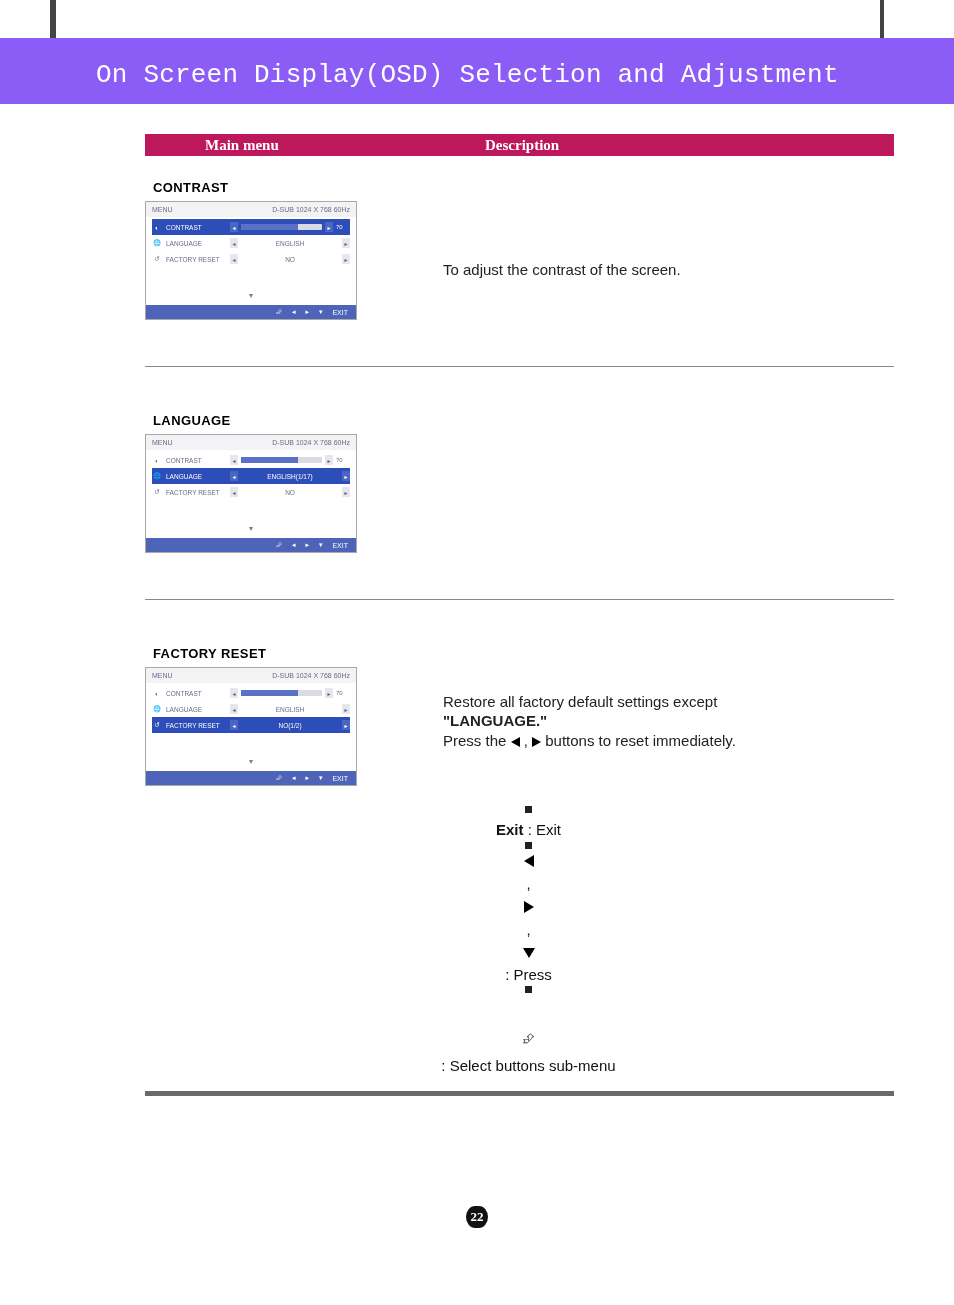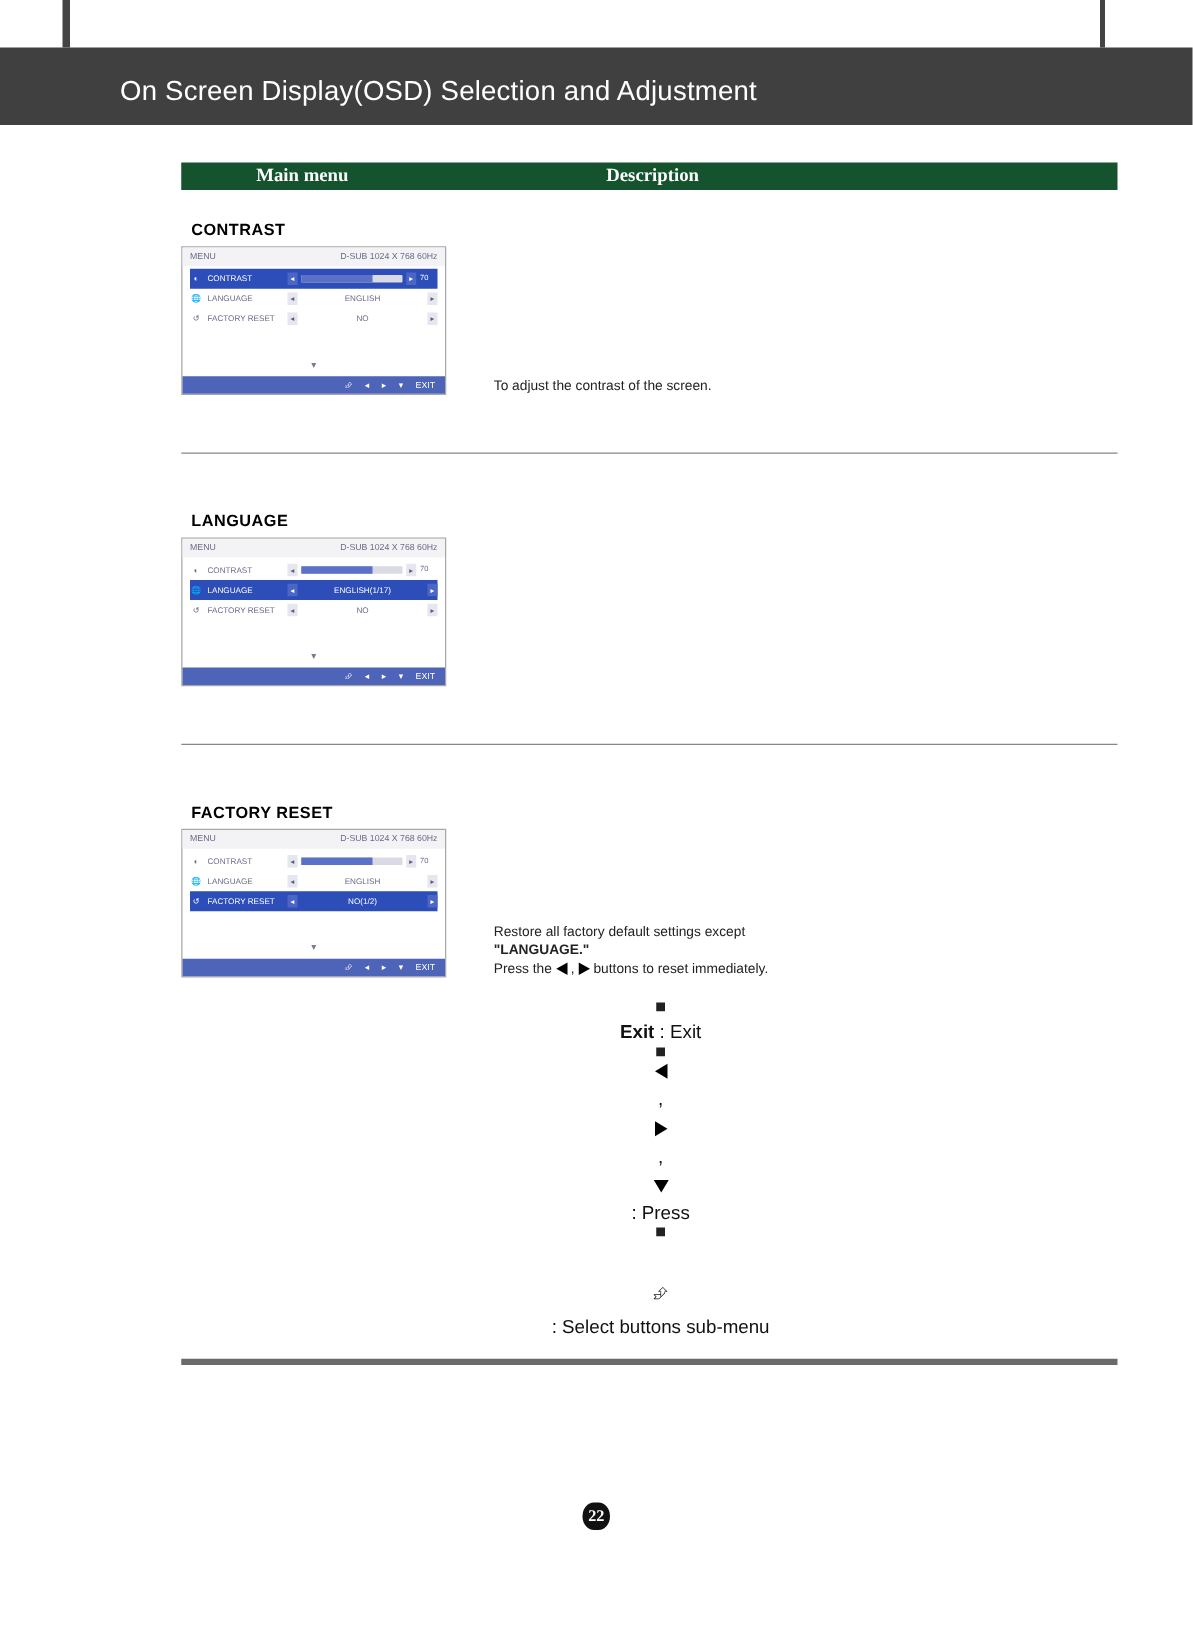--- a/index.html
+++ b/index.html
@@ -14,58 +14,60 @@
     position: relative;
     box-sizing: border-box;
   }
   .top-rules {
     height: 38px;
     position: relative;
   }
   .top-rules .r1 { position:absolute; top:0; left:50px; width:6px; height:38px; background:#444; }
   .top-rules .r2 { position:absolute; top:0; left:880px; width:4px; height:38px; background:#444; }
   .black-band {
-    background: #404040;
+    background: #8b5cf6;
     color: #fff;
     padding: 22px 0 14px 96px;
-    font-size: 22px;
+    font-size: 26px;
     font-weight: 300;
     letter-spacing: 0.2px;
+    font-family: Liberation Mono, monospace;
   }
   .content {
     padding: 30px 60px 20px 145px;
   }
   .header-bar {
-    background: #14532d;
+    background: #be185d;
     height: 22px;
     color: #fff;
     font-family: Georgia, 'Times New Roman', serif;
     font-size: 15px;
     display: flex;
     align-items: center;
     padding: 0 30px 0 60px;
     margin-bottom: 24px;
   }
   .header-bar .col1 { flex: 0 0 240px; font-weight: bold; }
   .header-bar .col2 { font-weight: bold; margin-left: 40px; }
   .section {
     display: flex;
-    align-items: flex-end;
+    align-items: center;
     margin-bottom: 46px;
   }
   .left-col {
     flex: 0 0 250px;
   }
   .right-col {
     flex: 1;
-    font-size: 11px;
+    font-size: 15px;
     color: #222;
     line-height: 1.3;
     padding-top: 40px;
     padding-right: 20px;
+    margin-left: 48px;
   }
   .sec-title {
     font-weight: bold;
     font-size: 13px;
     letter-spacing: 0.4px;
     margin: 0 0 6px 8px;
   }
   .osd-thumb {
     width: 210px;
     border: 1px solid #a8a8a8;

